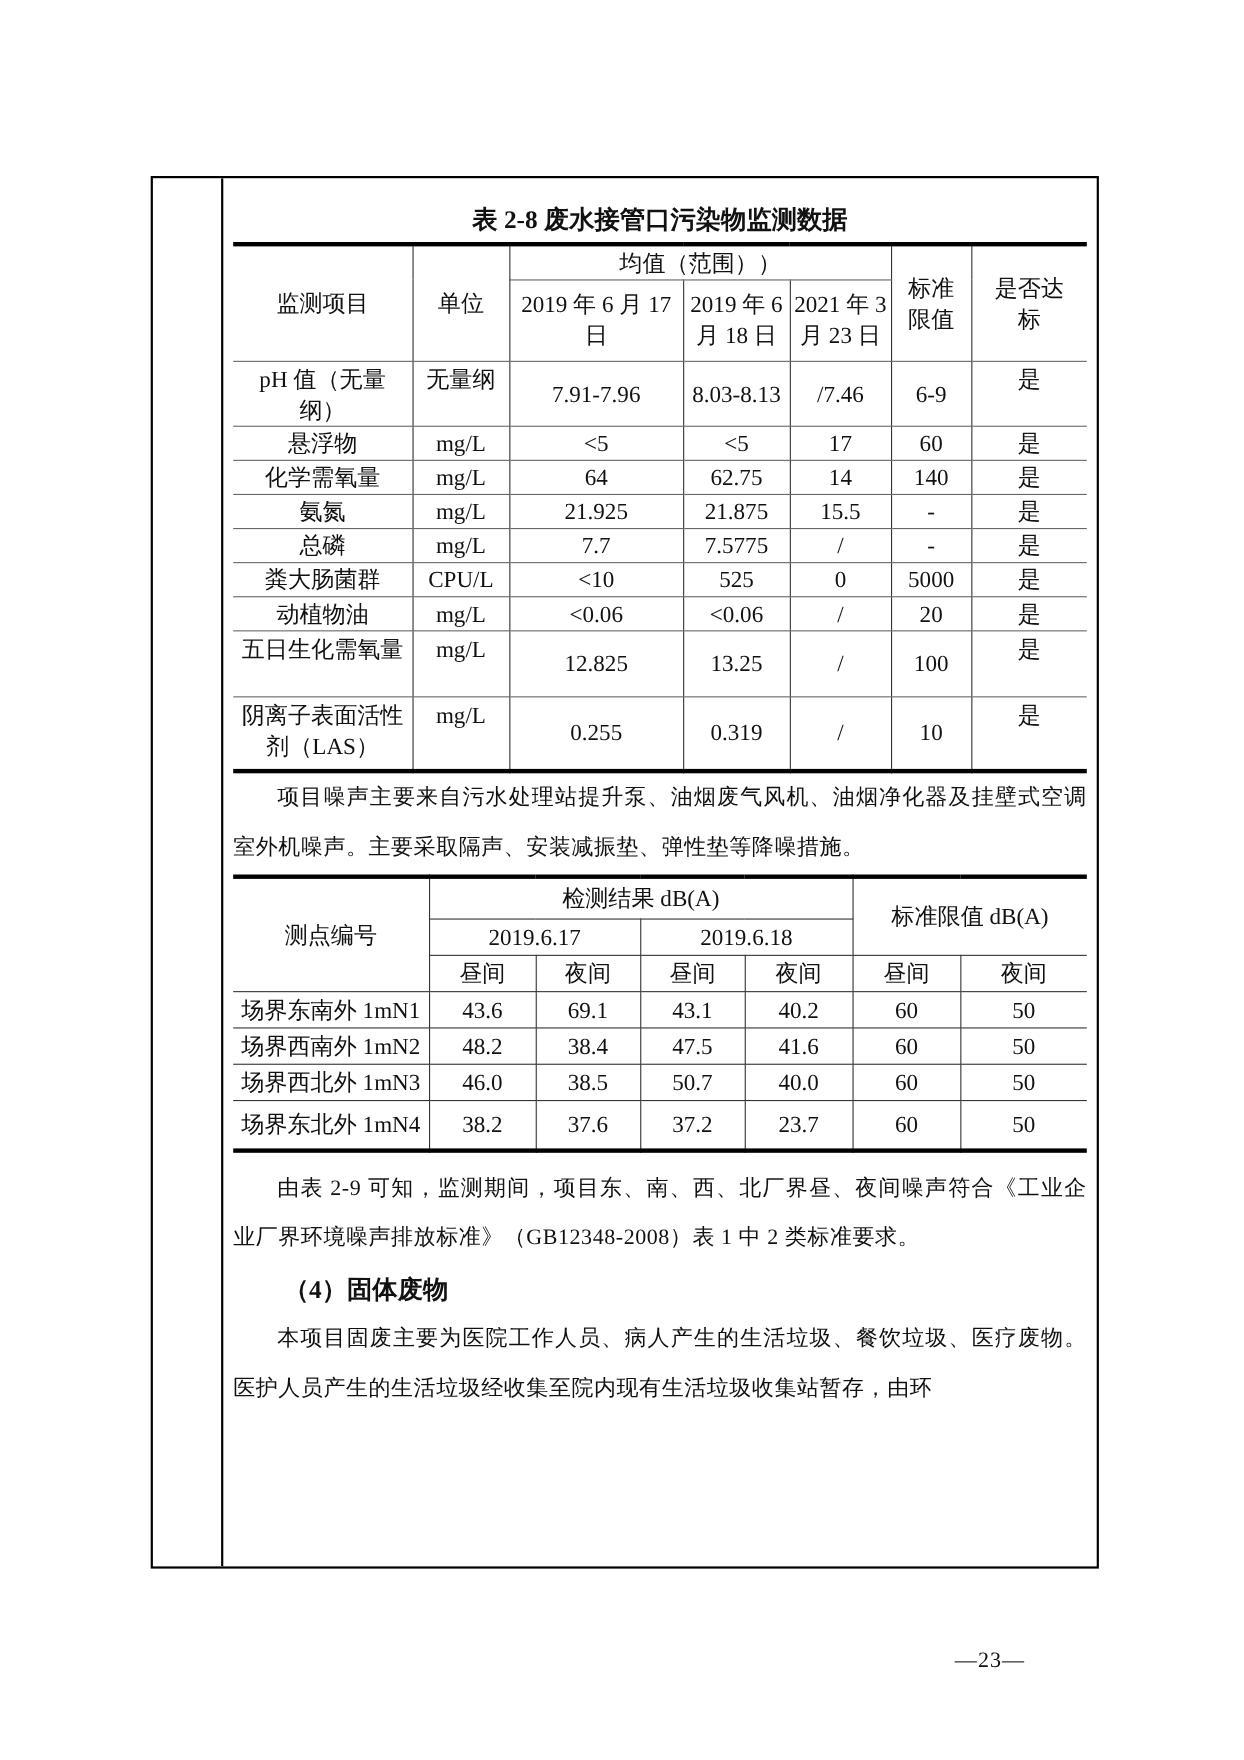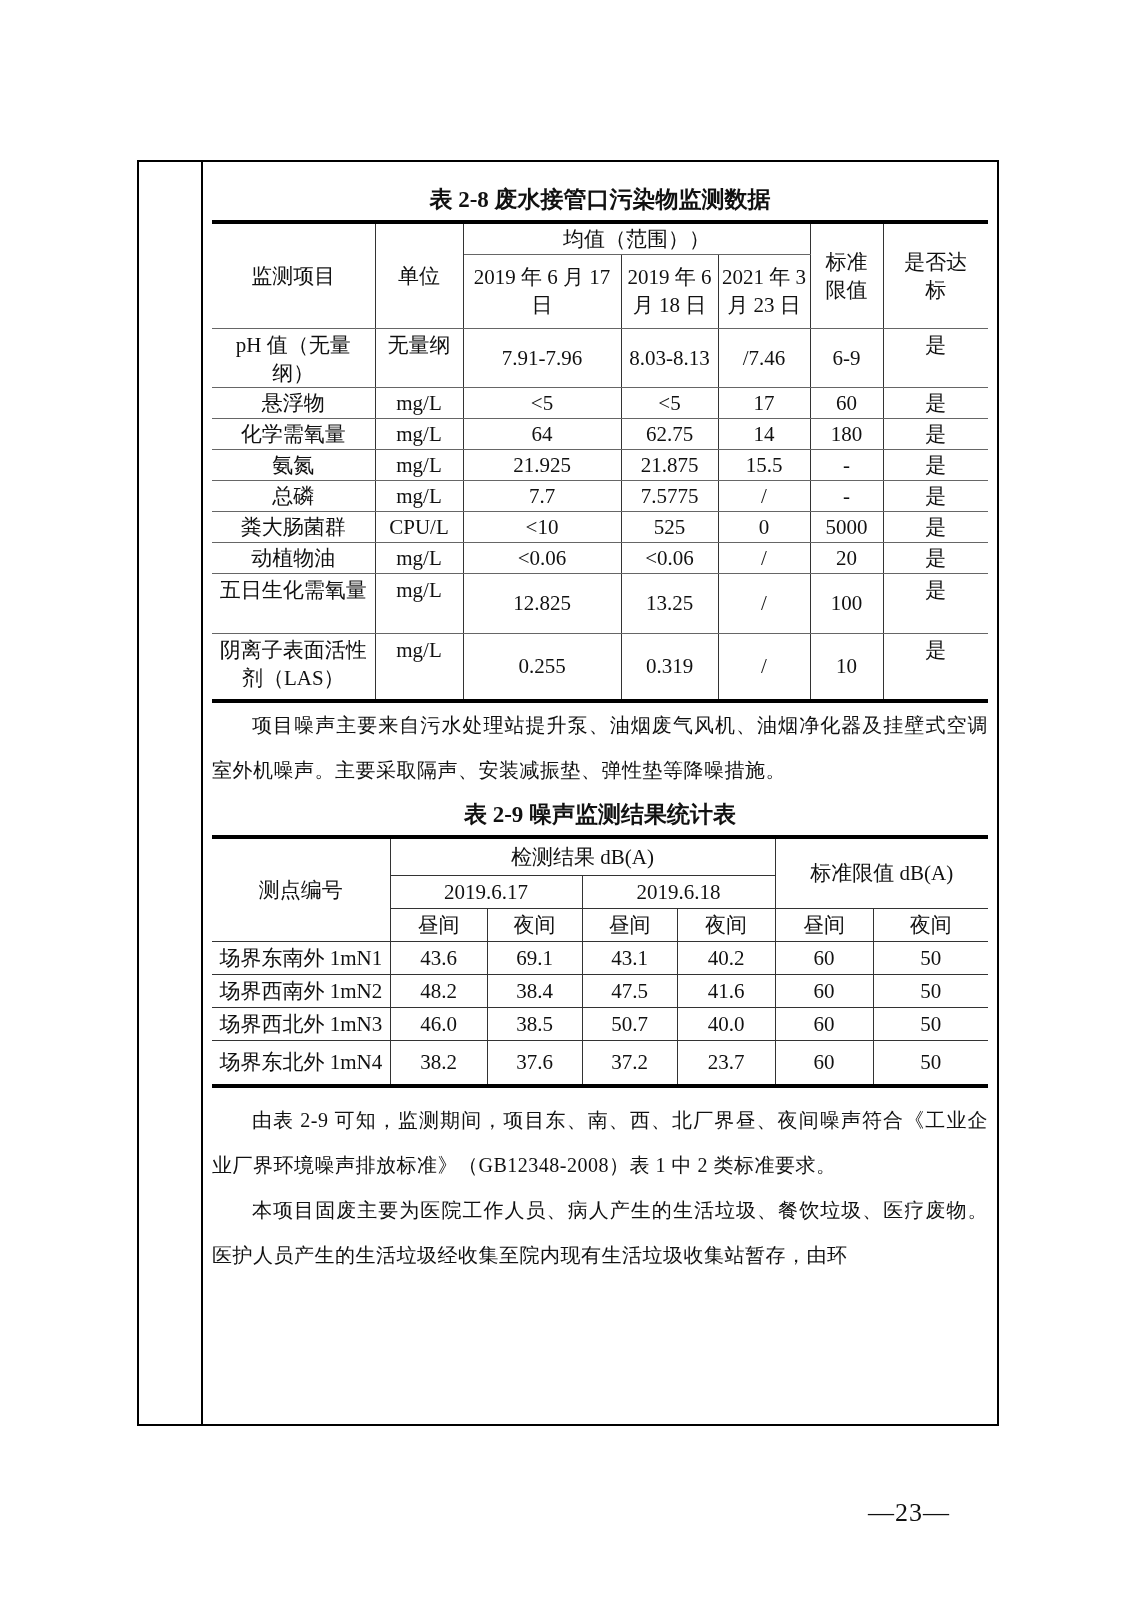--- a/index.html
+++ b/index.html
@@ -36,21 +36,21 @@
   .r-las{height:68px;}
   .t2 .h1r2{height:38px;}
   .t2 .h2r2{height:33px;}
   .t2 .h3r2{height:33px;}
   .t2 .dr{height:33px;}
   .t2 .dr-last{height:46px;}
   p{margin:0;}
   .heading{font-weight:bold;font-size:23px;line-height:45px;text-indent:2em;margin-top:10px;}
   .body-p{font-size:20px;line-height:45px;text-indent:2em;text-align:justify;letter-spacing:0.5px;}
   .page-number{
-    position:absolute;left:868px;top:1498px;font-size:26px;letter-spacing:1px;
+    position:absolute;left:868px;top:1498px;font-size:20px;letter-spacing:1px;
     font-family:"Liberation Serif","DejaVu Serif",serif;
   }
 </style>
 </head>
 <body>
 
 <div class="frame">
   <div class="side-col"></div>
   <div class="main-col">
 
@@ -96,21 +96,21 @@
           <td>17</td>
           <td>60</td>
           <td>是</td>
         </tr>
         <tr class="r-std">
           <td>化学需氧量</td>
           <td>mg/L</td>
           <td>64</td>
           <td>62.75</td>
           <td>14</td>
-          <td>180</td>
+          <td>140</td>
           <td>是</td>
         </tr>
         <tr class="r-std">
           <td>氨氮</td>
           <td>mg/L</td>
           <td>21.925</td>
           <td>21.875</td>
           <td>15.5</td>
           <td>-</td>
           <td>是</td>
@@ -158,21 +158,20 @@
           <td>0.319</td>
           <td>/</td>
           <td>10</td>
           <td class="vt">是</td>
         </tr>
       </tbody>
     </table>
 
     <p class="body-p">项目噪声主要来自污水处理站提升泵、油烟废气风机、油烟净化器及挂壁式空调室外机噪声。主要采取隔声、安装减振垫、弹性垫等降噪措施。</p>
 
-    <div class="tbl-title">表 2-9 噪声监测结果统计表</div>
 
     <table class="t2">
       <colgroup>
         <col style="width:178px">
           <col style="width:97px">
           <col style="width:95px">
         <col style="width:95px">
           <col style="width:98px">
           <col style="width:98px">
           <col>
@@ -228,18 +227,19 @@
           <td>37.6</td>
           <td>37.2</td>
           <td>23.7</td>
           <td>60</td>
           <td>50</td>
         </tr>
       </tbody>
     </table>
 
     <p class="body-p" style="margin-top:10px;">由表 2-9 可知，监测期间，项目东、南、西、北厂界昼、夜间噪声符合《工业企业厂界环境噪声排放标准》（GB12348-2008）表 1 中 2 类标准要求。</p>
+    <p class="heading" style="margin-top:2px;">（4）固体废物</p>
     <p class="body-p">本项目固废主要为医院工作人员、病人产生的生活垃圾、餐饮垃圾、医疗废物。医护人员产生的生活垃圾经收集至院内现有生活垃圾收集站暂存，由环</p>
 
   </div>
 </div>
 
 <div class="page-number">—23—</div>
 
 </body></html>

